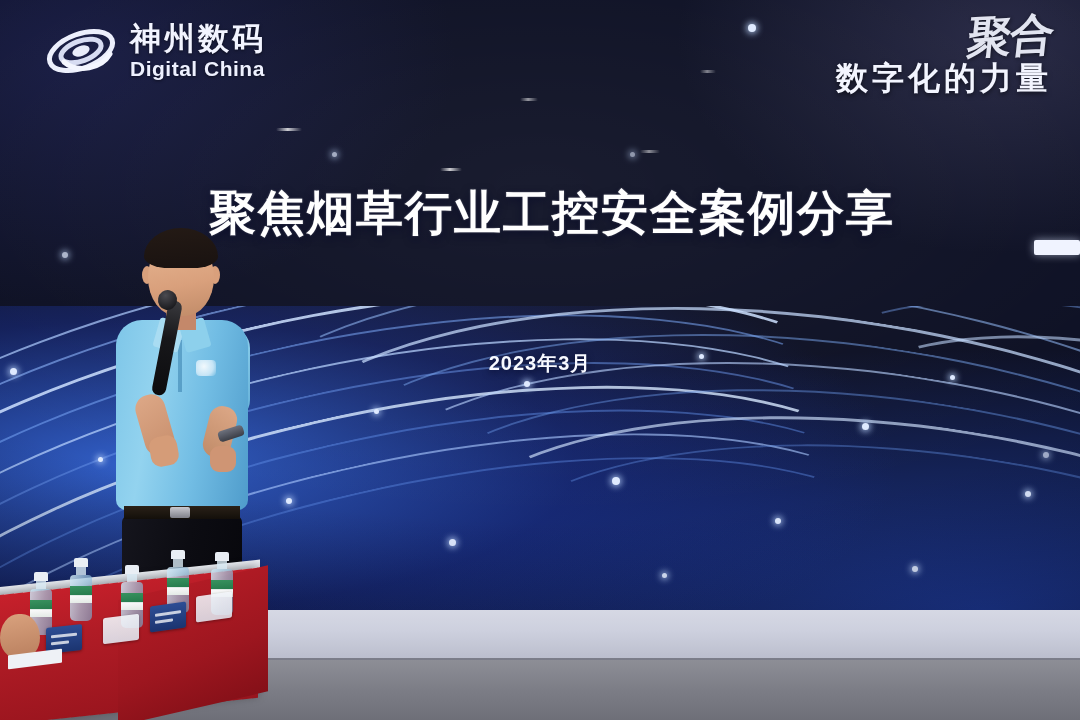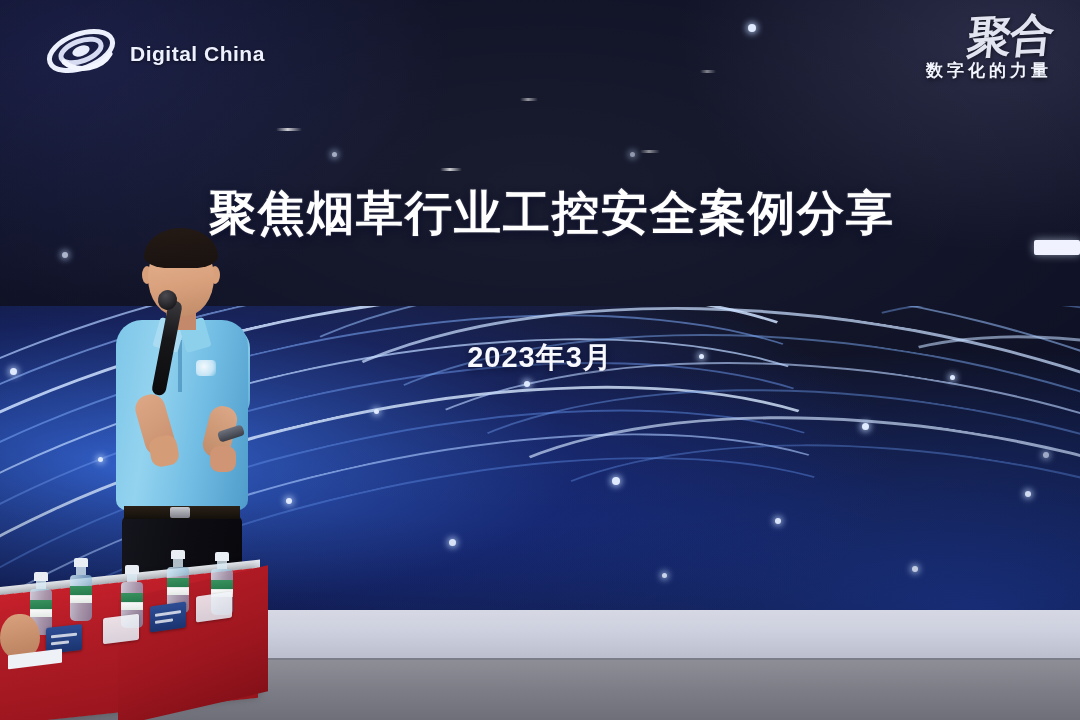--- a/index.html
+++ b/index.html
@@ -100,38 +100,38 @@
     font-family: "DejaVu Serif", serif;
     font-size: 44px; font-weight: 700; color: #eceffa;
     letter-spacing: -2px;
     transform: skewX(-9deg) rotate(-3deg);
     display: inline-block;
     text-shadow: 1px 1px 4px rgba(0,0,0,.55);
     opacity: .95;
   }
   .jh-sub {
     margin-top: 4px;
-    font-size: 17px; font-weight: 700; color: #f3f5ff;
+    font-size: 32px; font-weight: 700; color: #f3f5ff;
     letter-spacing: 4px;
     text-shadow: 0 2px 5px rgba(0,0,0,.55);
   }
 
   
   .slide-title {
     position: absolute; left: 0; right: 0; top: 182px;
     text-align: center;
     font-size: 47px; font-weight: 700; color: #ffffff;
     letter-spacing: 2px;
     text-shadow: 0 3px 9px rgba(8,10,40,.85), 0 0 2px rgba(255,255,255,.4);
     padding-left: 24px;
   }
   .slide-date {
-    position: absolute; left: 0; right: 0; top: 338px;
+    position: absolute; left: 0; right: 0; top: 350px;
     text-align: center;
-    font-size: 29px; font-weight: 700; color: #f7f9ff;
+    font-size: 20px; font-weight: 700; color: #f7f9ff;
     letter-spacing: 1px;
     text-shadow: 0 2px 7px rgba(8,10,40,.8);
   }
   .slide-company {
     position: absolute; left: 0; right: 0; top: 455px;
     text-align: center;
     font-size: 31px; font-weight: 700; color: #ffffff;
     letter-spacing: 2px;
     text-shadow: 0 2px 8px rgba(8,14,60,.85);
   }
@@ -383,20 +383,21 @@
     <div class="logo-left">
       <svg class="dc-mark" viewBox="0 0 74 58">
         <g fill="none" stroke="#eceffc" stroke-linecap="round">
           <ellipse cx="37" cy="29" rx="33" ry="17" stroke-width="5" transform="rotate(-20 37 29)"></ellipse>
           <ellipse cx="37" cy="29" rx="21" ry="10" stroke-width="5" transform="rotate(-20 37 29)" stroke="#d7dcf2"></ellipse>
           <path d="M20 40 C34 52, 58 46, 66 32" stroke-width="5" stroke="#f4f6ff"></path>
         </g>
         <ellipse cx="37" cy="29" rx="9" ry="5" fill="#e9ecfa" transform="rotate(-20 37 29)"></ellipse>
       </svg>
       <div class="dc-text">
+        <div class="dc-cn">神州数码</div>
         <div class="dc-en">Digital China</div>
       </div>
     </div>
 
     <div class="logo-right">
       <div class="jh-cal">聚合</div>
       <div class="jh-sub">数字化的力量</div>
     </div>
 
     <div class="slide-title">聚焦烟草行业工控安全案例分享</div>

